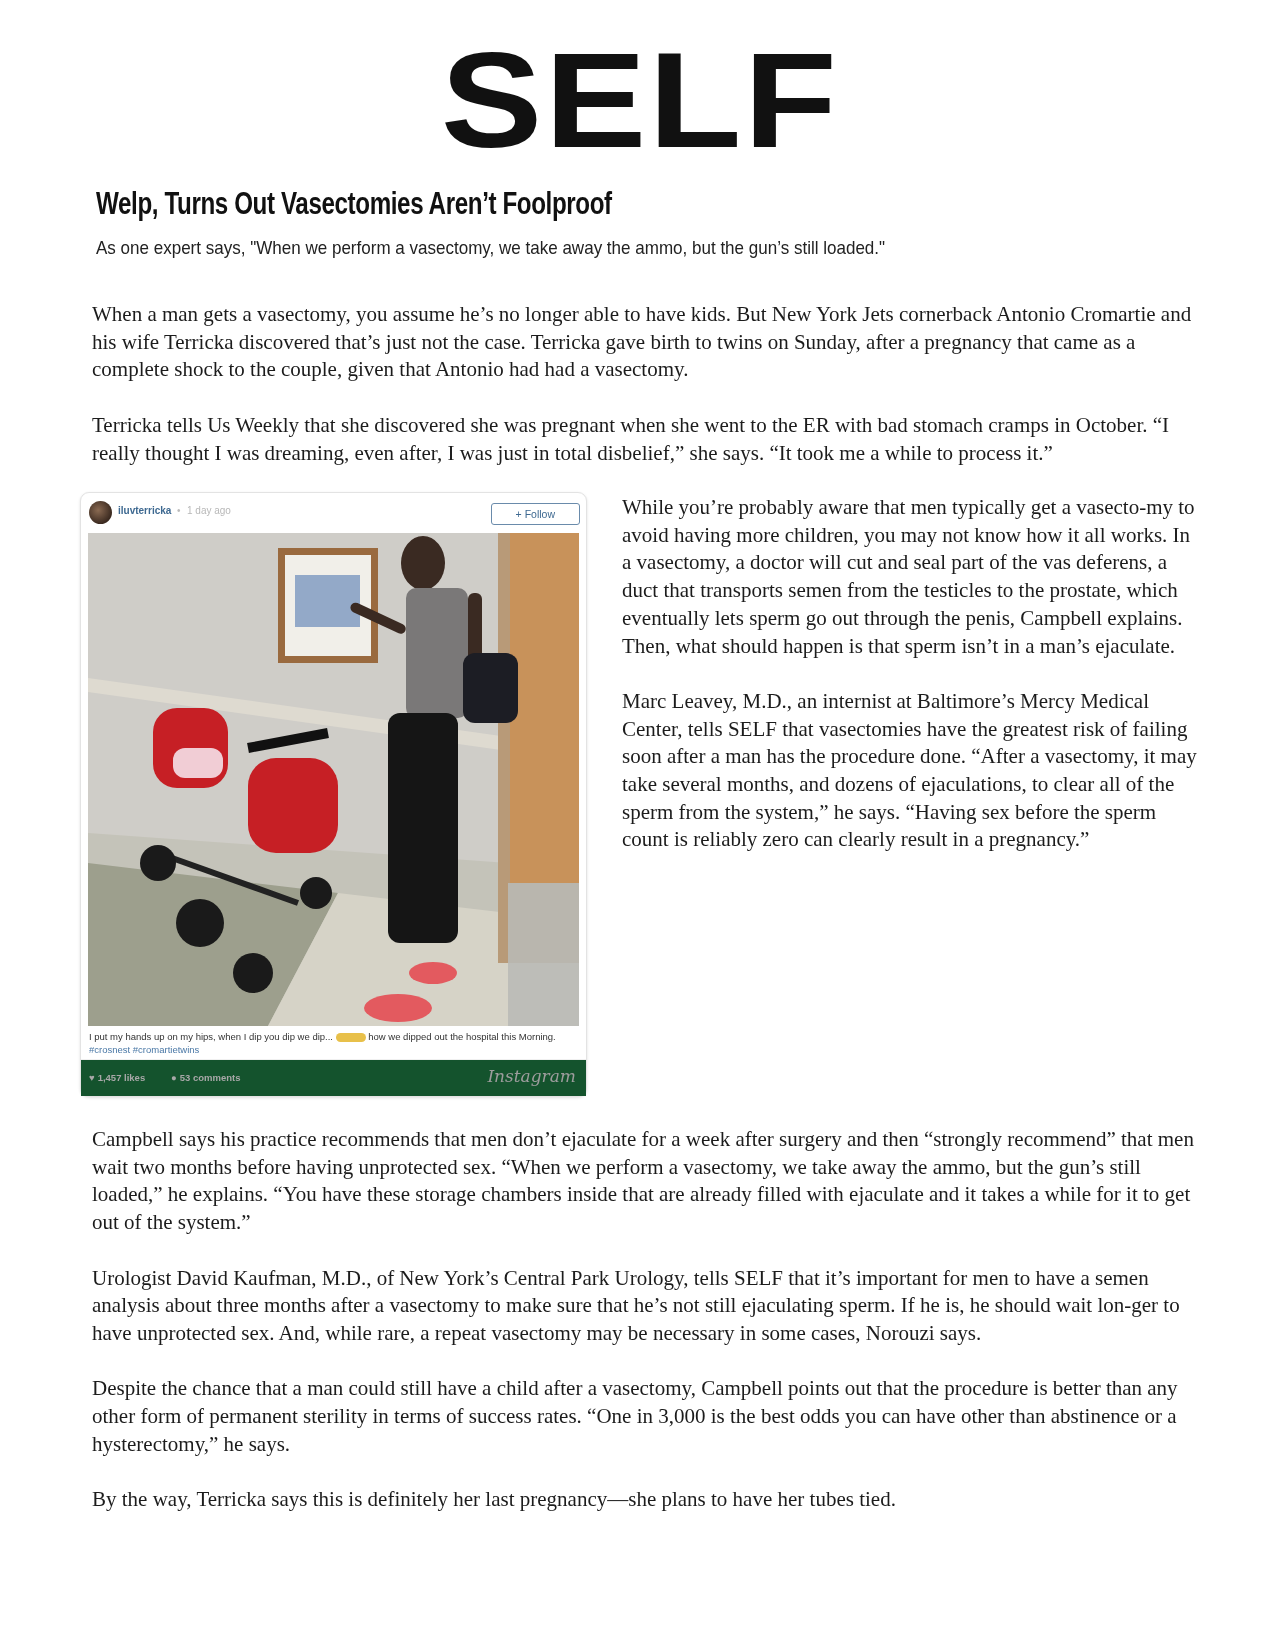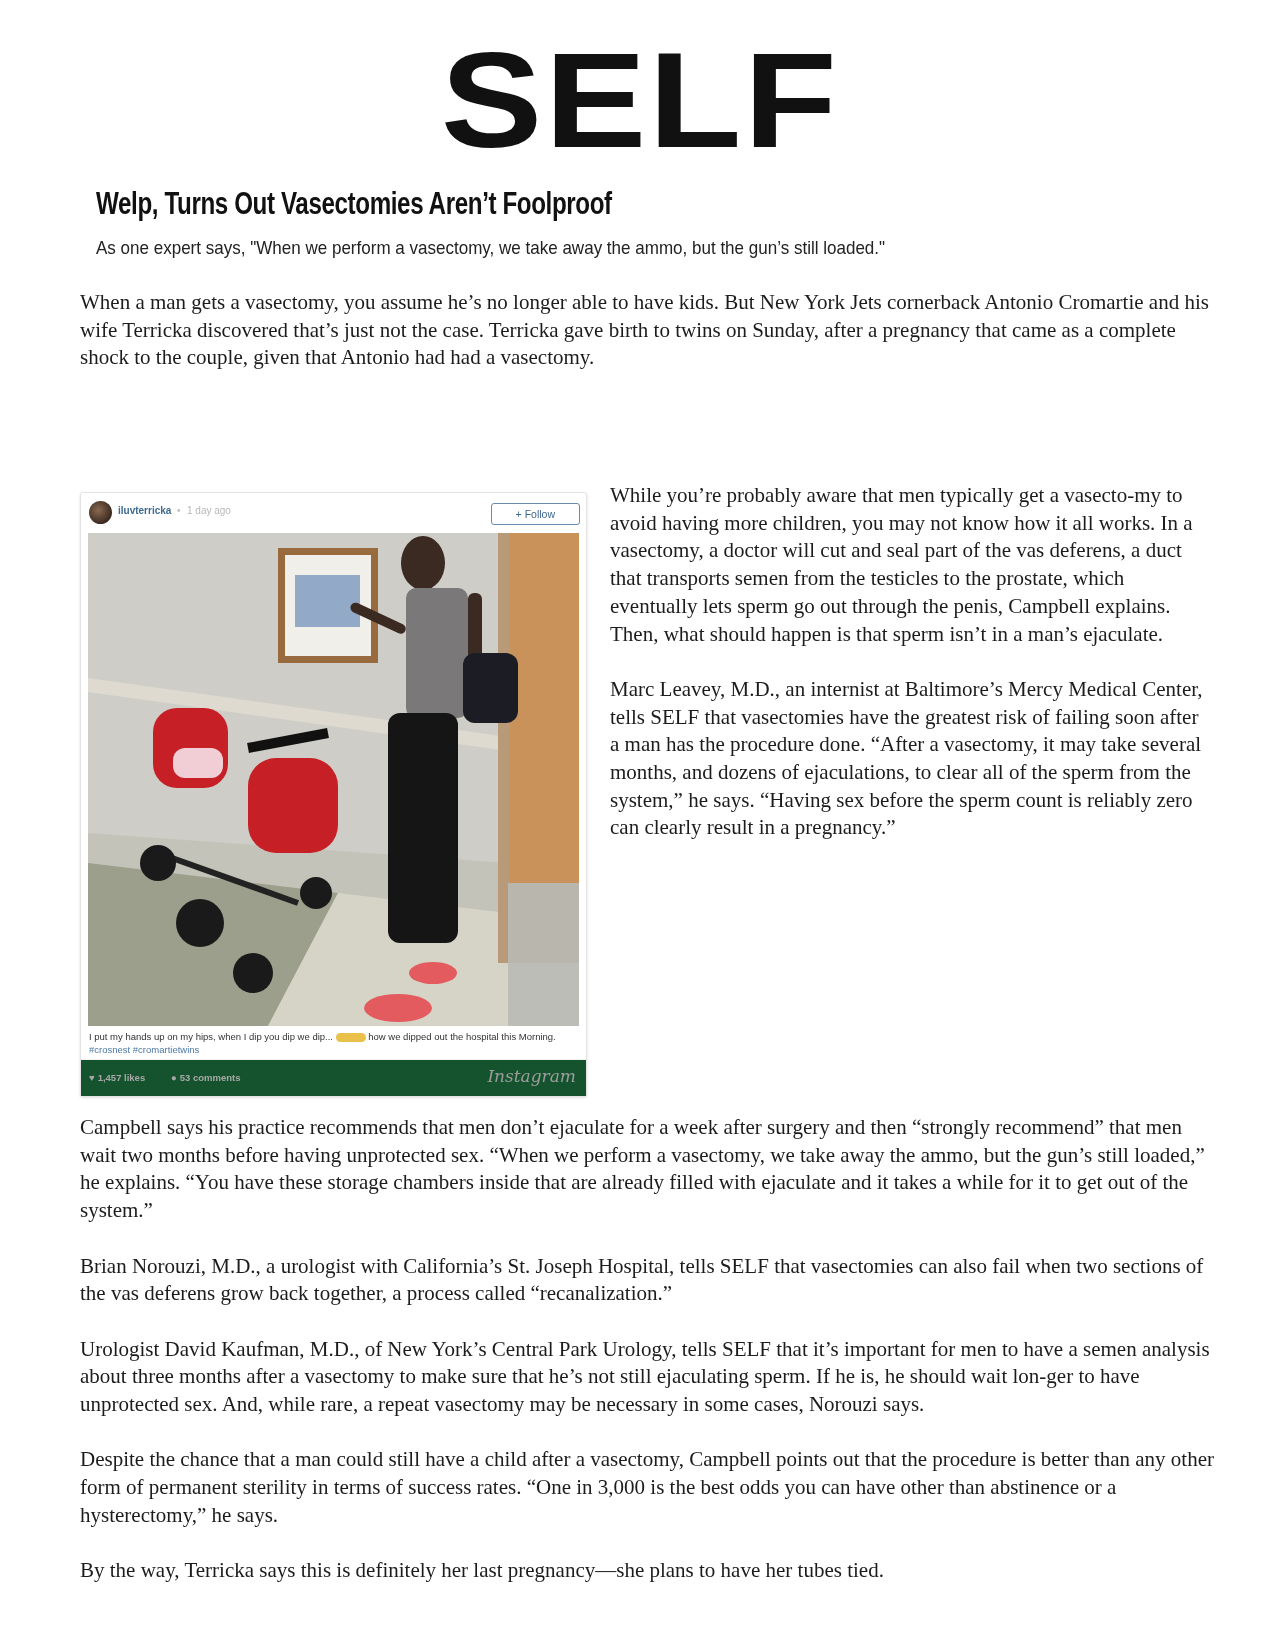--- a/index.html
+++ b/index.html
@@ -20,35 +20,35 @@
   }
   .dek {
     position: absolute; left: 96px; top: 236px; width: 1000px;
     font-family: "Liberation Sans", sans-serif; font-size: 18.5px; line-height: 24px; color: #222;
     transform: scaleX(0.92); transform-origin: left center;
   }
 
   .body-text {
     font-family: "Liberation Serif", serif; font-size: 21px; line-height: 27.7px; color: #1c1c1c;
   }
-  .p { margin: 4px; white-space: normal; }
+  .p { margin: 16px; white-space: normal; }
 
   .block-top { position: absolute; left: 76px; top: 285px; width: 1150px; }
   .block-top .p + .p { margin-top: 27.7px; }
 
   .right-col { position: absolute; left: 606px; top: 478px; width: 610px; }
   .right-col .p + .p { margin-top: 27.7px; }
 
   .block-bottom { position: absolute; left: 76px; top: 1110px; width: 1150px; }
   .block-bottom .p + .p { margin-top: 27.7px; }
 
   
   .ig-card {
     position: absolute; left: 80px; top: 492px; width: 505px; height: 603px;
-    border: 1px solid #e3e3e3; border-radius: 3px; background: #fff;
+    border: 1px solid #e3e3e3; border-radius: 9px; background: #fff;
     box-shadow: 0 1px 3px rgba(0,0,0,0.12);
     font-family: "Liberation Sans", sans-serif;
   }
   .ig-header { position: absolute; left: 0; top: 0; width: 100%; height: 38px; }
   .ig-avatar {
     position: absolute; left: 8px; top: 8px; width: 23px; height: 23px; border-radius: 50%;
     background: radial-gradient(circle at 40% 40%, #8a6a52, #3b2a20 70%);
   }
   .ig-user { position: absolute; left: 37px; top: 12px; font-size: 10px; font-weight: 700; color: #3e6991; }
   .ig-dot { position: absolute; left: 96px; top: 12px; font-size: 10px; color: #bbb; }
@@ -83,20 +83,21 @@
 </head>
 <body>
 
 <div class="logo">SELF</div>
 
 <div class="headline">Welp, Turns Out Vasectomies Aren’t Foolproof</div>
 <div class="dek">As one expert says, "When we perform a vasectomy, we take away the ammo, but the gun’s still loaded."</div>
 
 <div class="block-top body-text">
   <p class="p">When a man gets a vasectomy, you assume he’s no longer able to have kids. But New York Jets cornerback Antonio Cromartie and his wife Terricka discovered that’s just not the case. Terricka gave birth to twins on Sunday, after a pregnancy that came as a complete shock to the couple, given that Antonio had had a vasectomy.</p>
+  <p class="p">Terricka tells Us Weekly that she discovered she was pregnant when she went to the ER with bad stomach cramps in October. “I really thought I was dreaming, even after, I was just in total disbelief,” she says. “It took me a while to process it.”</p>
 </div>
 
 <div class="ig-card">
   <div class="ig-header">
     <div class="ig-avatar"></div>
     <span class="ig-user">iluvterricka</span>
     <span class="ig-dot">•</span>
     <span class="ig-time">1 day ago</span>
     <div class="ig-follow">+ Follow</div>
   </div>
@@ -159,17 +160,16 @@
   </div>
 </div>
 
 <div class="right-col body-text">
   <p class="p">While you’re probably aware that men typically get a vasecto-my to avoid having more children, you may not know how it all works. In a vasectomy, a doctor will cut and seal part of the vas deferens, a duct that transports semen from the testicles to the prostate, which eventually lets sperm go out through the penis, Campbell explains. Then, what should happen is that sperm isn’t in a man’s ejaculate.</p>
   <p class="p">Marc Leavey, M.D., an internist at Baltimore’s Mercy Medical Center, tells SELF that vasectomies have the greatest risk of failing soon after a man has the procedure done. “After a vasectomy, it may take several months, and dozens of ejaculations, to clear all of the sperm from the system,” he says. “Having sex before the sperm count is reliably zero can clearly result in a pregnancy.”</p>
 </div>
 
 <div class="block-bottom body-text">
   <p class="p">Campbell says his practice recommends that men don’t ejaculate for a week after surgery and then “strongly recommend” that men wait two months before having unprotected sex. “When we perform a vasectomy, we take away the ammo, but the gun’s still loaded,” he explains. “You have these storage chambers inside that are already filled with ejaculate and it takes a while for it to get out of the system.”</p>
-  <p class="p">Brian Norouzi, M.D., a urologist with California’s St. Joseph Hospital, tells SELF that vasectomies can also fail when two sections of the vas deferens grow back together, a process called “recanalization.”</p>
   <p class="p">Urologist David Kaufman, M.D., of New York’s Central Park Urology, tells SELF that it’s important for men to have a semen analysis about three months after a vasectomy to make sure that he’s not still ejaculating sperm. If he is, he should wait lon-ger to have unprotected sex. And, while rare, a repeat vasectomy may be necessary in some cases, Norouzi says.</p>
   <p class="p">Despite the chance that a man could still have a child after a vasectomy, Campbell points out that the procedure is better than any other form of permanent sterility in terms of success rates. “One in 3,000 is the best odds you can have other than abstinence or a hysterectomy,” he says.</p>
   <p class="p">By the way, Terricka says this is definitely her last pregnancy—she plans to have her tubes tied.</p>
 </div>
 
 </body></html>

